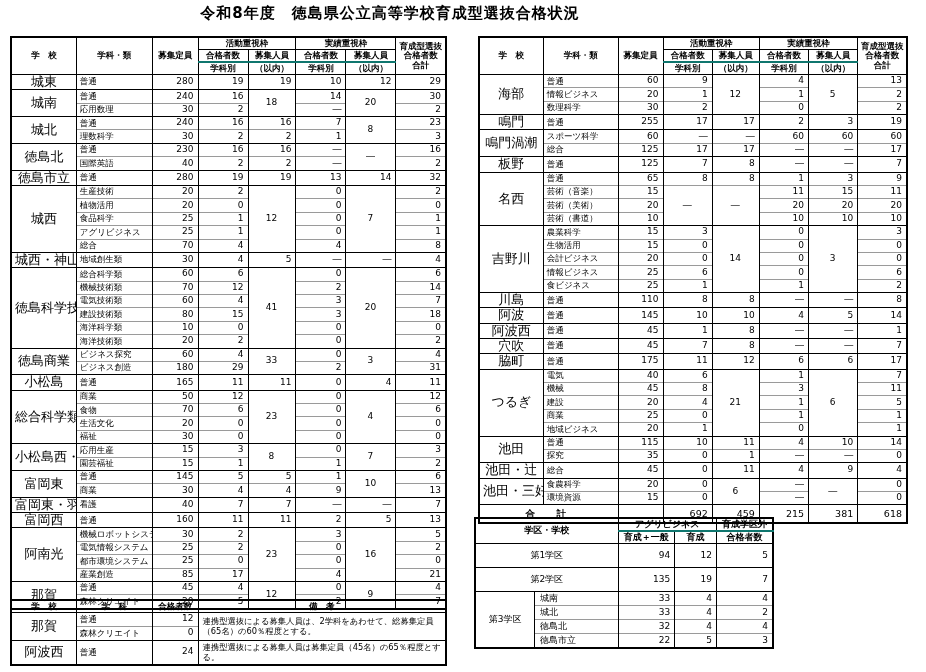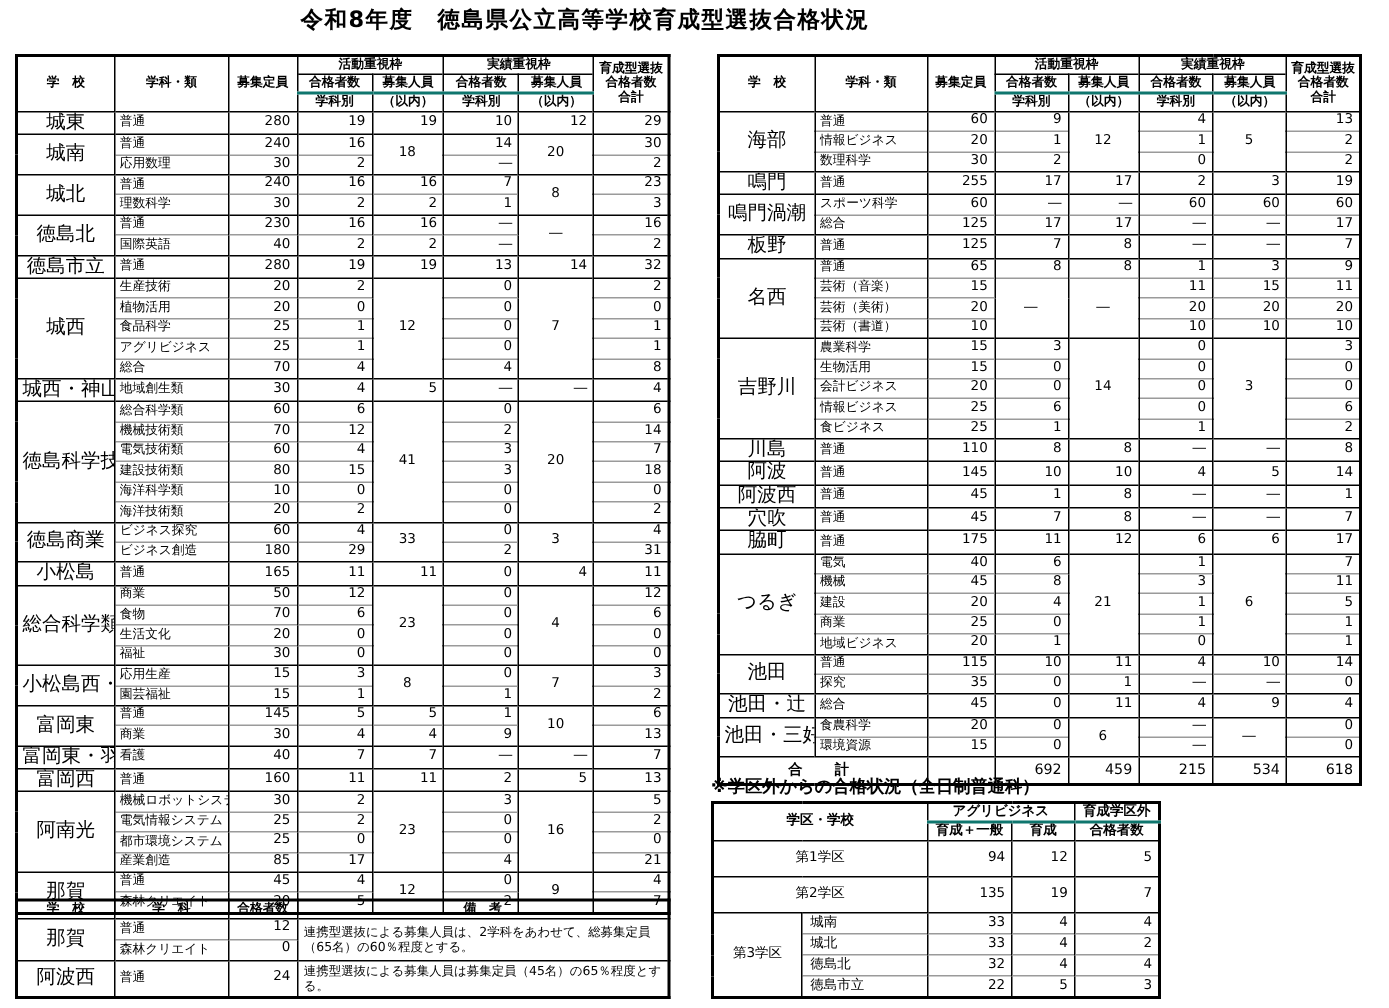--- a/index.html
+++ b/index.html
@@ -730,29 +730,28 @@
           <td class="num">0</td>
           <td class="num">―</td>
           <td class="num">0</td>
         </tr>
         <tr class="gstart total-row">
           <td class="total-label" colspan="2">合　計</td>
           <td class="num"></td>
           <td class="num">692</td>
           <td class="num">459</td>
           <td class="num">215</td>
-          <td class="num">534</td>
+          <td class="num">381</td>
           <td class="num">618</td>
         </tr>
       </tbody>
   </table>
 </div>
 
 <div class="district-sec">
-  <div class="sec-title">※学区外からの合格状況（全日制普通科）</div>
   <table class="bordered">
     <colgroup>
       <col style="width:20%">
         <col style="width:28%">
         <col style="width:19%">
       <col style="width:14%">
         <col style="width:19%">
     </colgroup>
     <thead>
       <tr>

